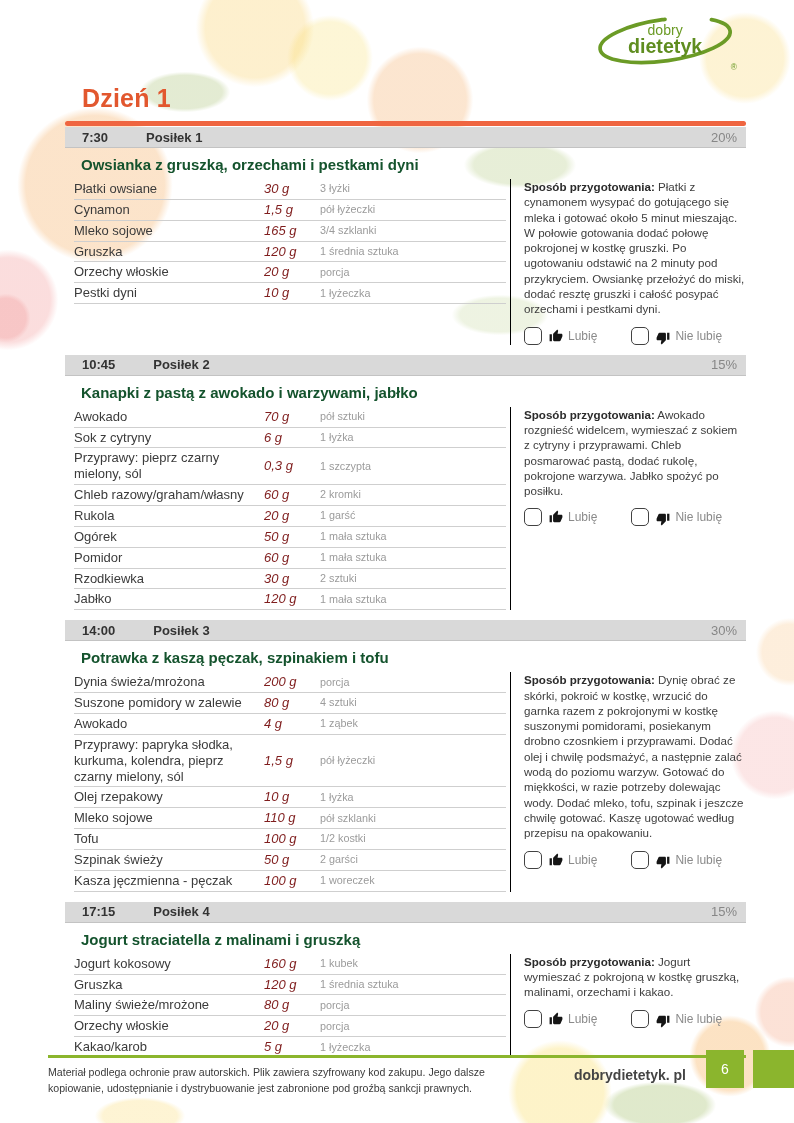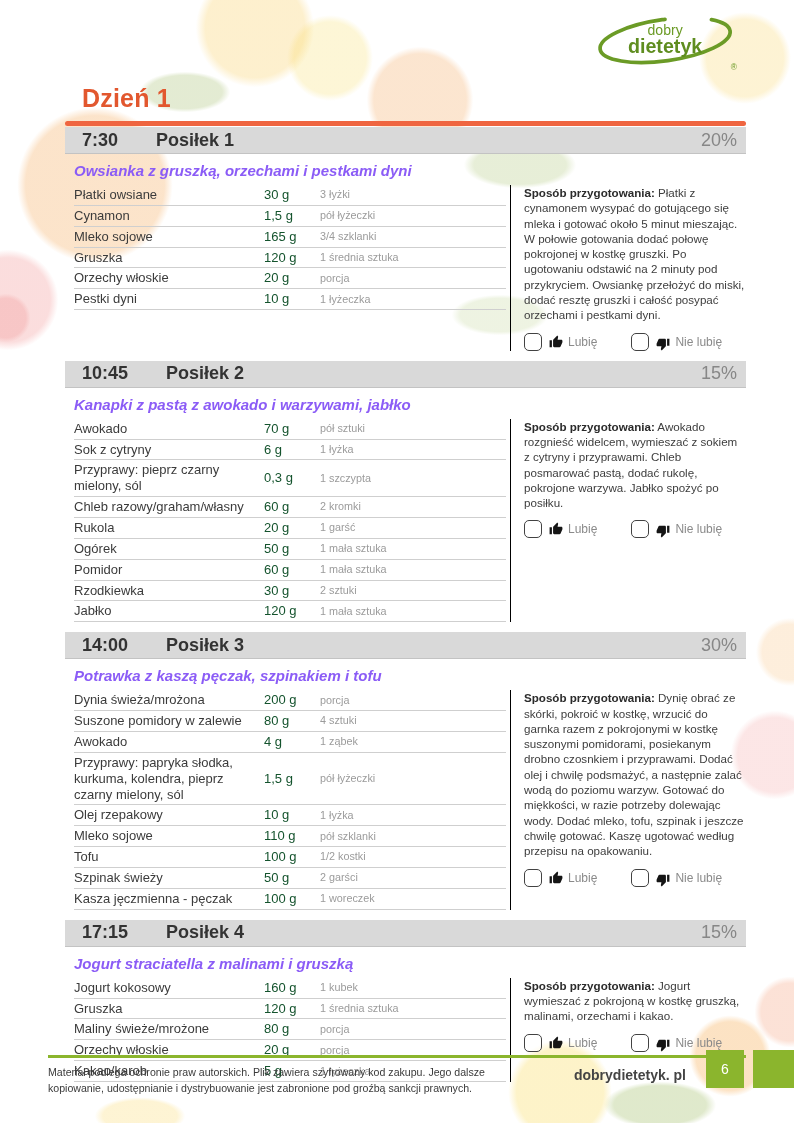--- a/index.html
+++ b/index.html
@@ -33,35 +33,35 @@
 
   .logo { position:absolute; top:10px; right:52px; z-index:2; }
 
   .inner { position:relative; z-index:1; padding:0 48px; }
 
   .day-title { margin:84px 0 8px 17px; font-size:25px; font-weight:bold;
                color:#e2572e; letter-spacing:0.2px; }
   .divider { height:5px; background:#ef6540; border-radius:3px; margin-bottom:1px; }
 
   .meal { margin-bottom:10px; }
-  .meal-bar { display:flex; align-items:center; height:27px; background:#d9d9d9;
-              border-bottom:1px solid #c3c3c3; font-size:18px; }
+  .meal-bar { display:flex; align-items:center; height:21px; background:#d9d9d9;
+              border-bottom:1px solid #c3c3c3; font-size:13px; }
   .meal-time { margin-left:17px; font-weight:600; color:#333; }
   .meal-label { margin-left:38px; font-weight:600; color:#333; }
   .meal-percent { margin-left:auto; margin-right:9px; color:#878787; }
 
-  .meal-title { margin:8px 0 6px 9px; font-size:15px; font-weight:bold; color:#8b5cf6;font-style:italic; }
+  .meal-title { margin:8px 0 6px 16px; font-size:15px; font-weight:bold; color:#14532d; }
 
   .meal-body { display:flex; align-items:stretch; }
   .ing-wrap { width:445px; flex-shrink:0; padding-left:9px; }
   table.ingredients { width:432px; border-collapse:collapse; }
   .ingredients td { border-bottom:1px solid #cfcfcf; padding:2px 0;
                     vertical-align:middle; line-height:1.22; }
   .ing-name   { width:190px; font-size:13px; color:#3b3b3b; padding-right:6px; }
-  .ing-amount { width:56px;  font-size:13px; color:#14532d; }
+  .ing-amount { width:56px;  font-size:13px; color:#7f1d1d;font-style:italic; }
   .ing-measure{ font-size:10.8px; color:#9b9b9b; }
 
   .prep { flex:1; border-left:1px solid #000000; padding-left:13px; }
   .prep-text { font-size:11.6px; line-height:1.32; color:#3d3d3d; }
   .prep-text b { color:#2b2b2b; }
 
   .likes { display:flex; gap:34px; margin-top:10px; align-items:flex-start; }
   .like-group { display:flex; align-items:center; cursor:pointer; }
   .checkbox { width:18px; height:18px; border:1.5px solid #424242; border-radius:5px;
               background:rgba(255,255,255,0.6); margin-right:7px; flex-shrink:0; }

